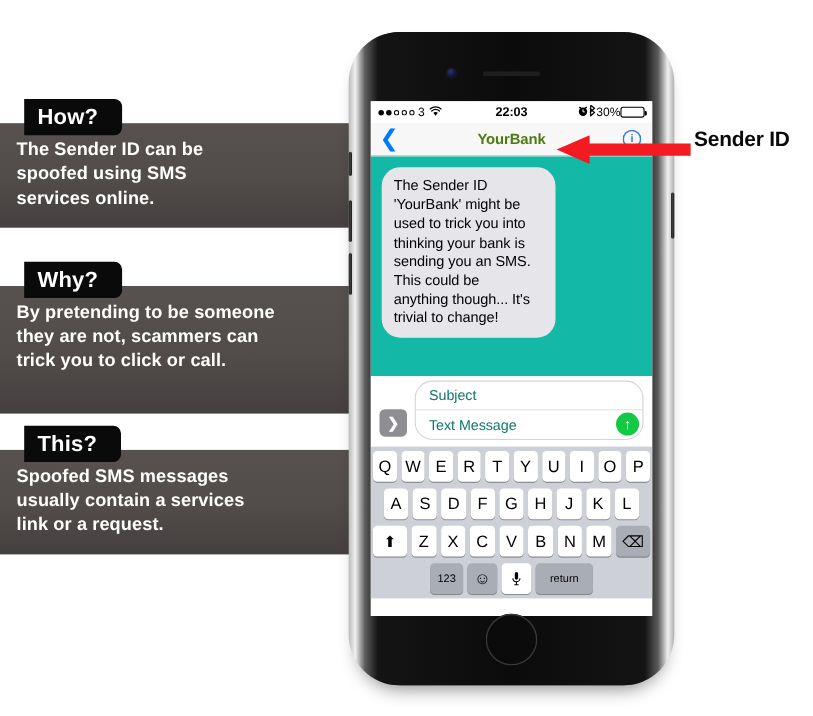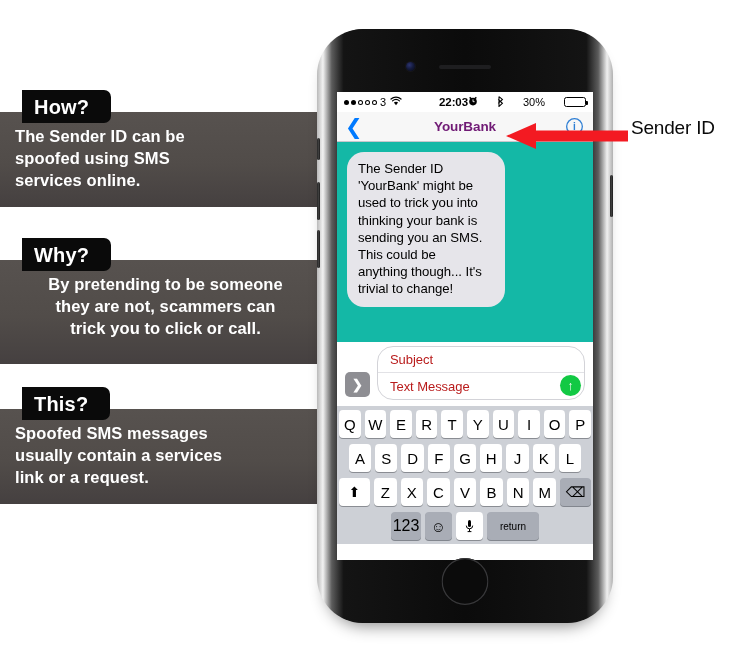--- a/index.html
+++ b/index.html
@@ -61,21 +61,21 @@
     font-size: 20px;
     line-height: 1;
     letter-spacing: 0.2px;
   }
 
   #callout-how  { top: 88px; }
   #callout-why  { top: 236px; }
   #callout-links{ top: 385px; }
 
   #callout-how .callout-body   { height: 95px; }
-  #callout-why .callout-body   { height: 104px; text-align: center; }
+  #callout-why .callout-body   { height: 116px; }
   #callout-links .callout-body { height: 95px; }
 
   
   #phone {
     position: absolute;
     left: 320px;
     top: 30px;
     width: 290px;
     height: 592px;
     border-radius: 44px;
@@ -164,21 +164,21 @@
   .sdot {
     width: 5px; height: 5px; border-radius: 50%;
     background: #000;
   }
   .sdot.empty { background: #fff; box-shadow: inset 0 0 0 1px #000; }
   #carrier-label { font-size: 11px; letter-spacing: 0; }
   #wifi-icon { display: inline-block; margin-left: 1px; line-height: 1; }
   #status-center { font-size: 11.5px; font-weight: bold; letter-spacing: -0.1px; }
   #status-right {
     flex: 1; display: flex; align-items: center;
-    justify-content: flex-end; gap: 19px;
+    justify-content: flex-end; gap: 0;
   }
   #alarm-icon { font-size: 10px; line-height: 1; }
   #bt-icon { font-size: 10px; line-height: 1; }
   #battery-pct { font-size: 11px; }
   #battery-shell {
     position: relative;
     width: 22px; height: 10px;
     border: 1px solid #000;
     border-radius: 2.5px;
     padding: 1px;
@@ -213,21 +213,21 @@
     font-weight: 300;
     line-height: 1;
     width: 22px;
   }
   #nav-title {
     position: absolute;
     left: 0; right: 0;
     text-align: center;
     font-size: 13.5px;
     font-weight: bold;
-    color: #701a75;
+    color: #4d7c0f;
     letter-spacing: -0.1px;
   }
   #contact-info-icon {
     position: absolute;
     right: 10px;
     width: 17px; height: 17px;
     border-radius: 50%;
     box-shadow: inset 0 0 0 1.3px #2f7fd4;
     color: #2f7fd4;
     font-size: 10px;
@@ -281,21 +281,21 @@
   }
   .compose-row {
     position: relative;
     height: 26px;
     display: flex;
     align-items: center;
     padding: 0 12px;
   }
   #subject-row { border-bottom: 1px solid #e2e2e6; }
   .compose-placeholder {
-    color: #b91c1c;
+    color: #0f766e;
     font-size: 13px;
     letter-spacing: -0.05px;
   }
   #send-button {
     position: absolute;
     right: 3px; top: 2px;
     width: 21px; height: 21px;
     border-radius: 50%;
     background: #12c944;
     color: #fff;
@@ -330,39 +330,39 @@
     color: #000;
   }
   .key.dark {
     background: #a9adb6;
     box-shadow: 0 1px 0 #82868e;
   }
   #kb-row-2 { padding: 0 10px; }
   #kb-row-3 { padding: 0 0; }
   .key.space { flex: 0 0 105px; font-size: 12px; }
   .key.ret   { flex: 0 0 52px; font-size: 10px; }
-  .key.num   { flex: 0 0 30px; font-size: 16px; }
+  .key.num   { flex: 0 0 30px; font-size: 10px; }
   .key.sq    { flex: 0 0 27px; }
   #key-shift, #key-backspace { flex: 0 0 31px; font-size: 14px; }
 
   
   #arrow-annotation {
     position: absolute;
     left: 506px;
     top: 123px;
     width: 122px;
     height: 26px;
     z-index: 40;
   }
   #sender-id-label {
     position: absolute;
     left: 631px;
     top: 117px;
     font-size: 19px;
-    font-weight: normal;
+    font-weight: bold;
     color: #0a0a0a;
     letter-spacing: -0.2px;
     z-index: 41;
     white-space: nowrap;
   }
 </style>
 </head>
 <body>
 
 <div id="stage">

